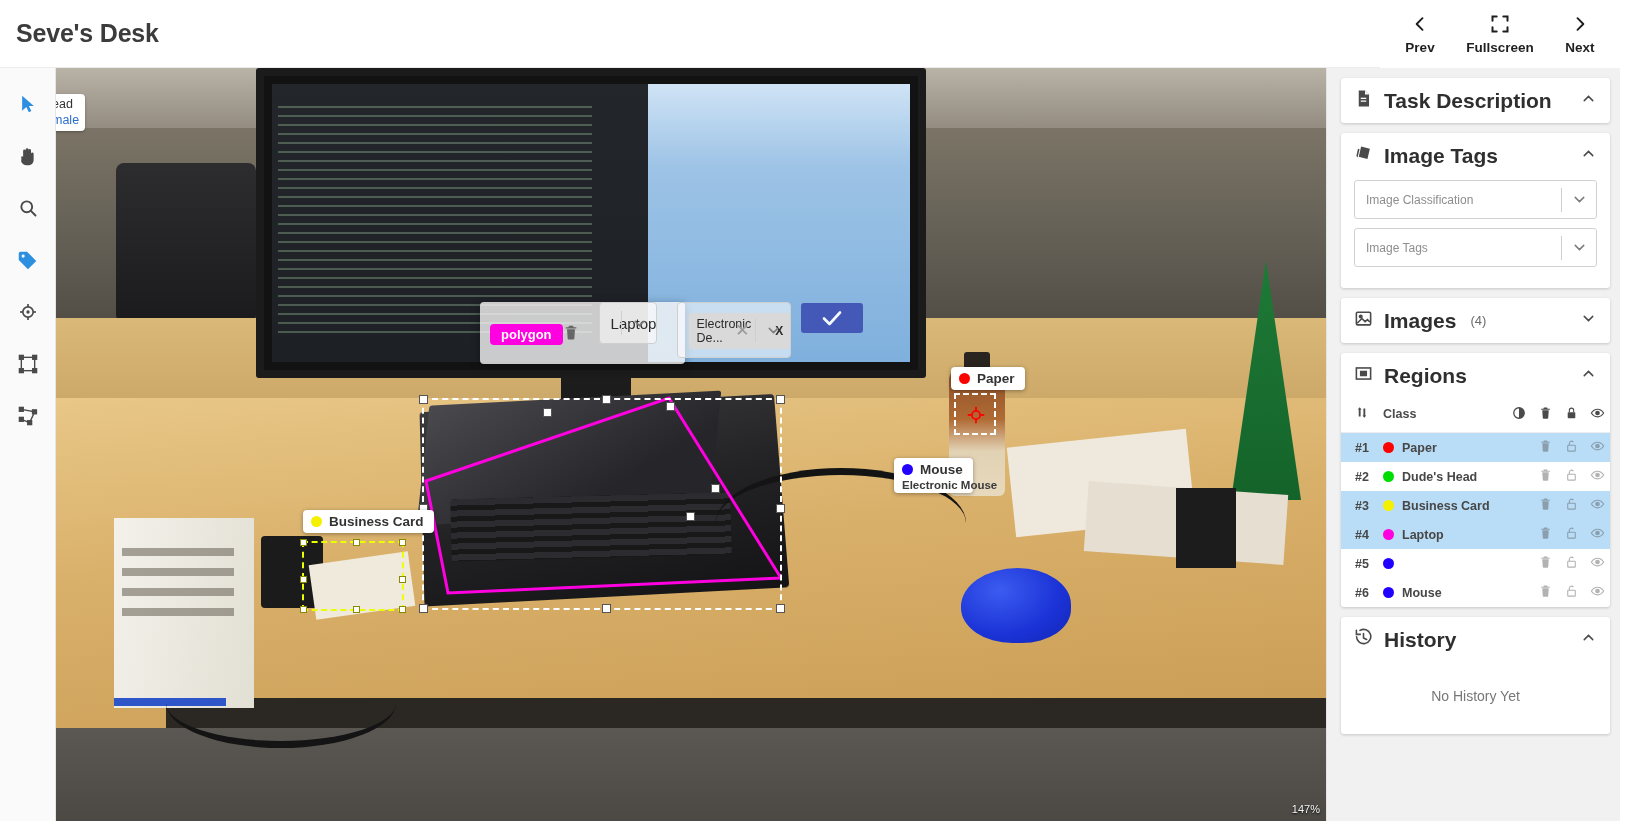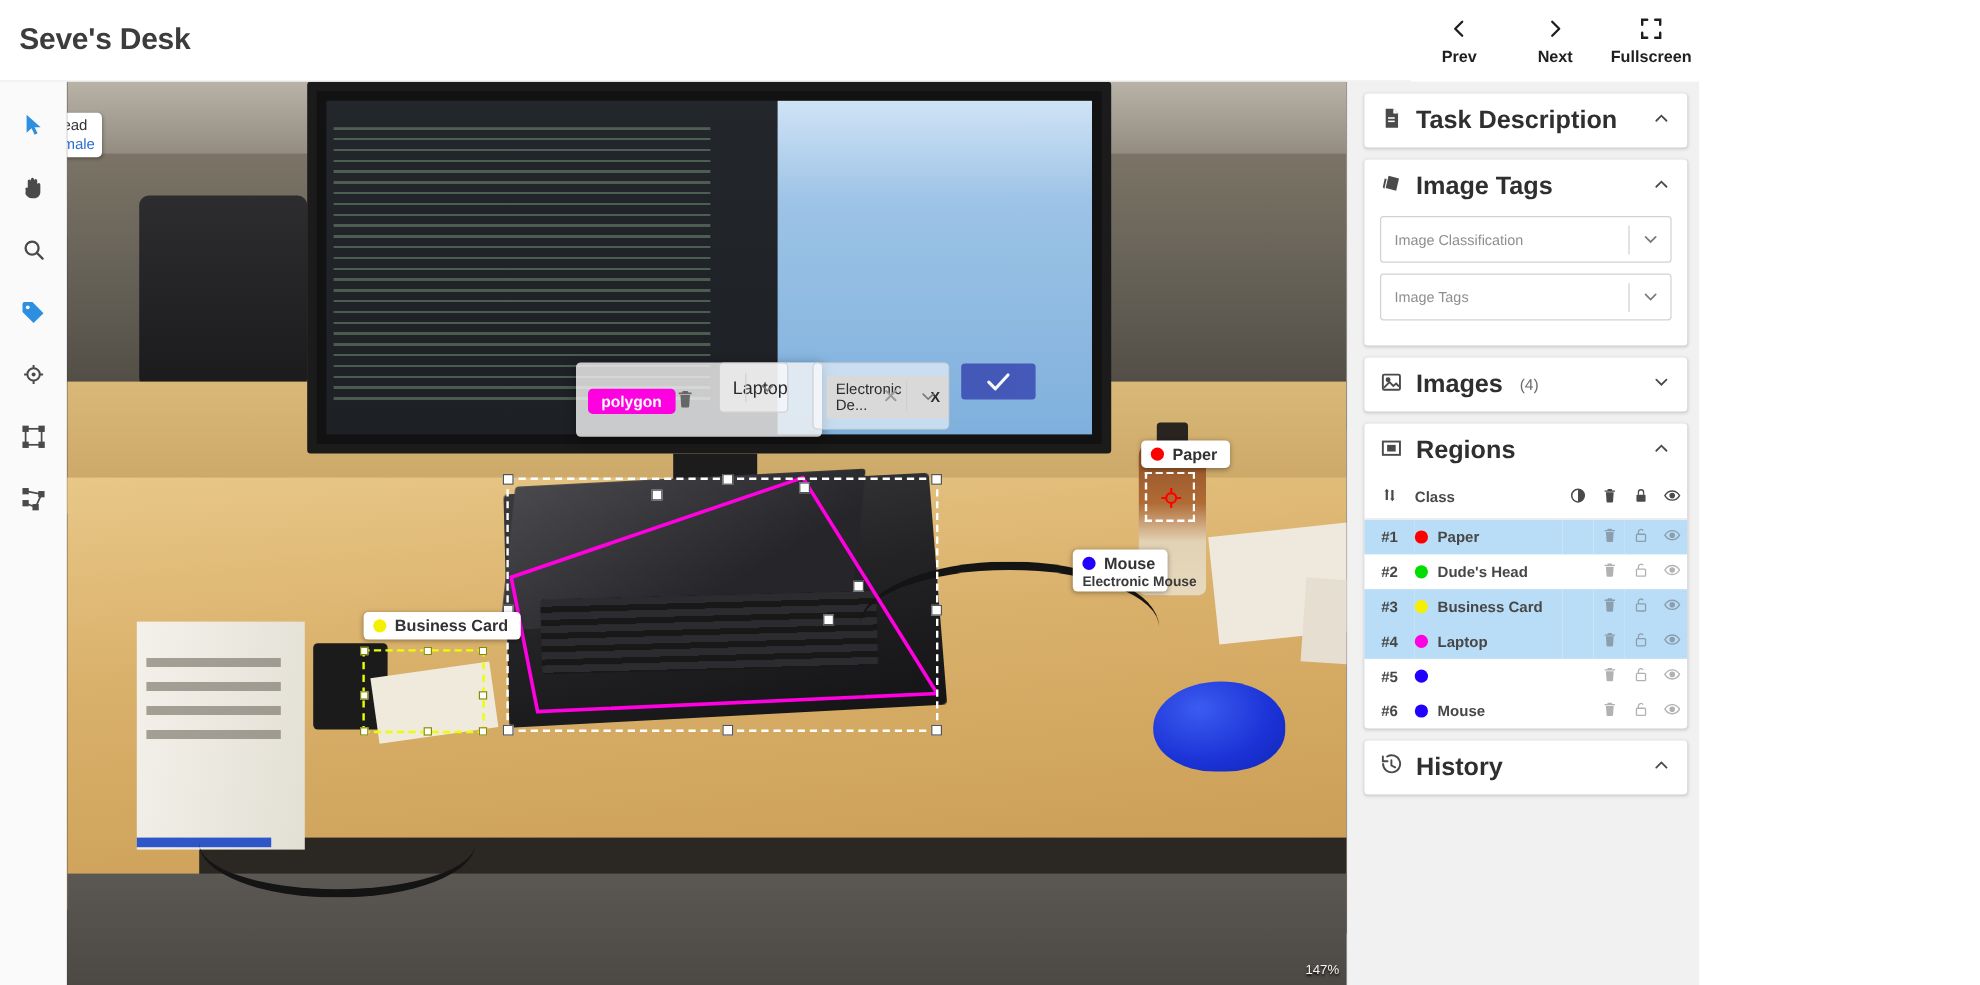--- a/index.html
+++ b/index.html
@@ -1,21 +1,21 @@
 <!DOCTYPE html>
 <html><head>
 <meta charset="utf-8">
 <style>
   * { box-sizing: border-box; margin: 0; padding: 0; }
   html, body {
     width: 1650px; height: 821px;
     font-family: "Liberation Sans", sans-serif;
     background: #fff; overflow: hidden;
   }
-  #app { position: relative; width: 1416px; height: 821px; display: flex; flex-direction: column; border-radius: 22px; }
+  #app { position: relative; width: 1620px; height: 821px; display: flex; flex-direction: column; border-radius: 22px; }
 
   
   .header {
     height: 68px; flex: 0 0 68px; background: #fff;
     display: flex; align-items: center; justify-content: space-between;
     padding: 0 0 0 16px; border-bottom: 1px solid #ececec; position: relative; z-index: 40;
   }
   .app-title { font-size: 25px; font-weight: bold; color: #3c3c3c; letter-spacing: -0.2px; }
   .header-actions { display: flex; align-items: stretch; height: 68px; }
   .hbtn {
@@ -208,37 +208,37 @@
         <span class="glyph">
           <svg width="20" height="20" viewBox="0 0 24 24" fill="none" stroke="#1e1e1e" stroke-width="2.3" stroke-linecap="round" stroke-linejoin="round">
               <polyline points="15 5 8 12 15 19"></polyline>
             </svg>
         </span>
         <span class="hlabel">Prev</span>
       </div>
 
       <div class="hbtn">
         <span class="glyph">
-          <svg width="20" height="20" viewBox="0 0 24 24" fill="none" stroke="#1e1e1e" stroke-width="2.3" stroke-linecap="round" stroke-linejoin="round">
-              <polyline points="9 5 16 12 9 19"></polyline>
-            </svg>
-        </span>
-        <span class="hlabel">Next</span>
-      </div>
-
-      <div class="hbtn">
-        <span class="glyph">
           <svg width="20" height="20" viewBox="0 0 24 24" fill="none" stroke="#1e1e1e" stroke-width="2.4" stroke-linecap="round">
               <polyline points="3 8 3 3 8 3"></polyline>
               <polyline points="16 3 21 3 21 8"></polyline>
               <polyline points="21 16 21 21 16 21"></polyline>
               <polyline points="8 21 3 21 3 16"></polyline>
             </svg>
         </span>
         <span class="hlabel">Fullscreen</span>
+      </div>
+
+      <div class="hbtn">
+        <span class="glyph">
+          <svg width="20" height="20" viewBox="0 0 24 24" fill="none" stroke="#1e1e1e" stroke-width="2.3" stroke-linecap="round" stroke-linejoin="round">
+              <polyline points="9 5 16 12 9 19"></polyline>
+            </svg>
+        </span>
+        <span class="hlabel">Next</span>
       </div>
 
 
     </div>
   </div>
 
   <div class="body-row">
 
     <div class="toolbar">
       <div class="tool">
@@ -800,17 +800,18 @@
                 <polyline points="12 7 12 12.5 16 14.5"></polyline>
               </svg>
           </span>
           <span class="ctitle">History</span>
           <span class="chev">
             <svg width="17" height="17" viewBox="0 0 24 24" fill="none" stroke="#4a4a4a" stroke-width="2.1" stroke-linecap="round">
                 <polyline points="6 15 12 9 18 15"></polyline>
               </svg>
           </span>
         </div>
+        <div class="history-empty">No History Yet</div>
       </div>
 
     </div>
   </div>
 </div>
 
 </body></html>

